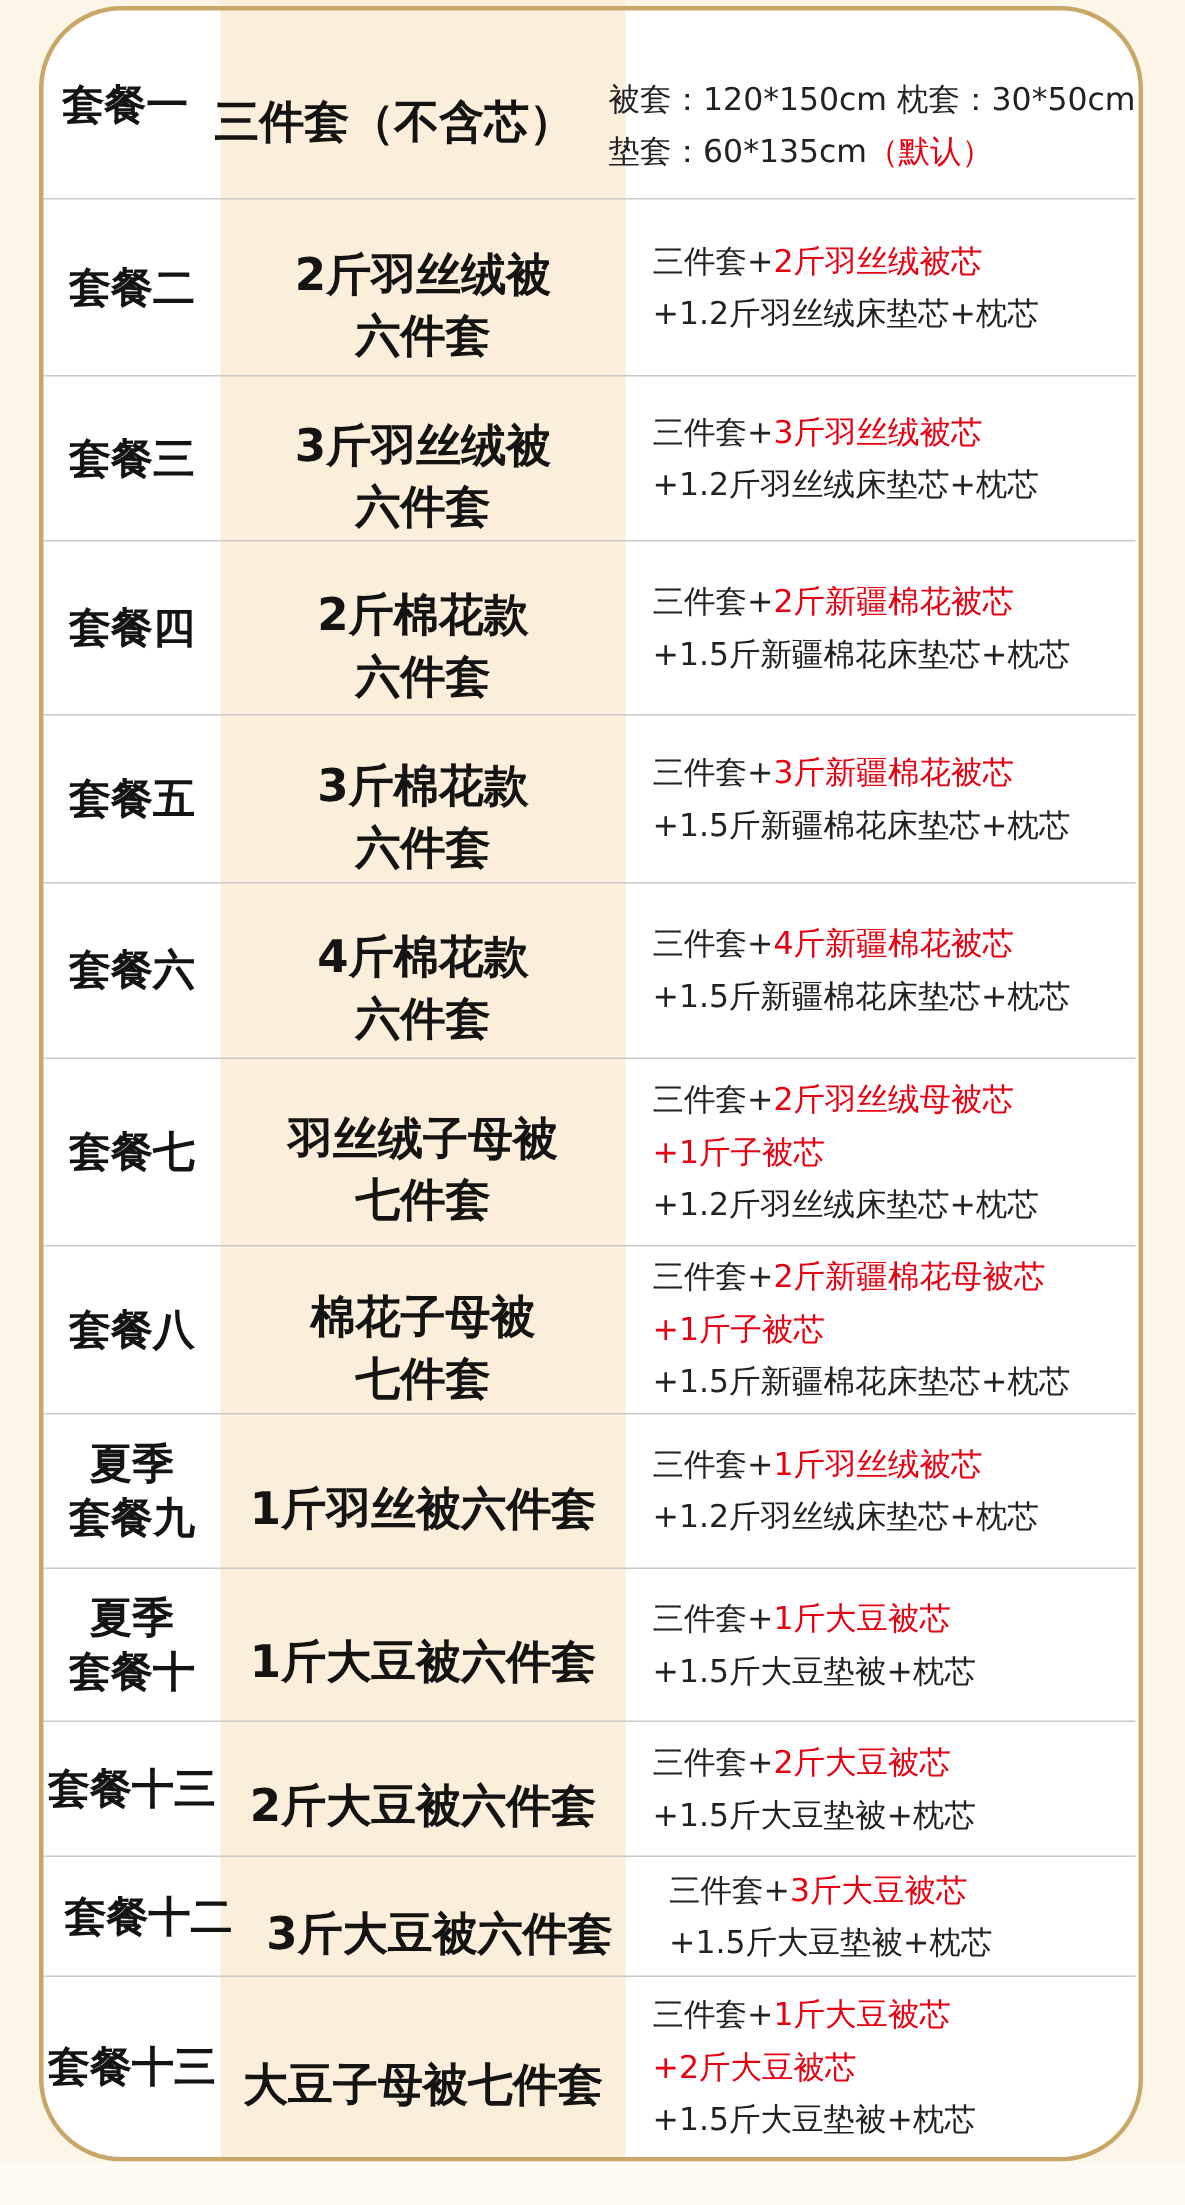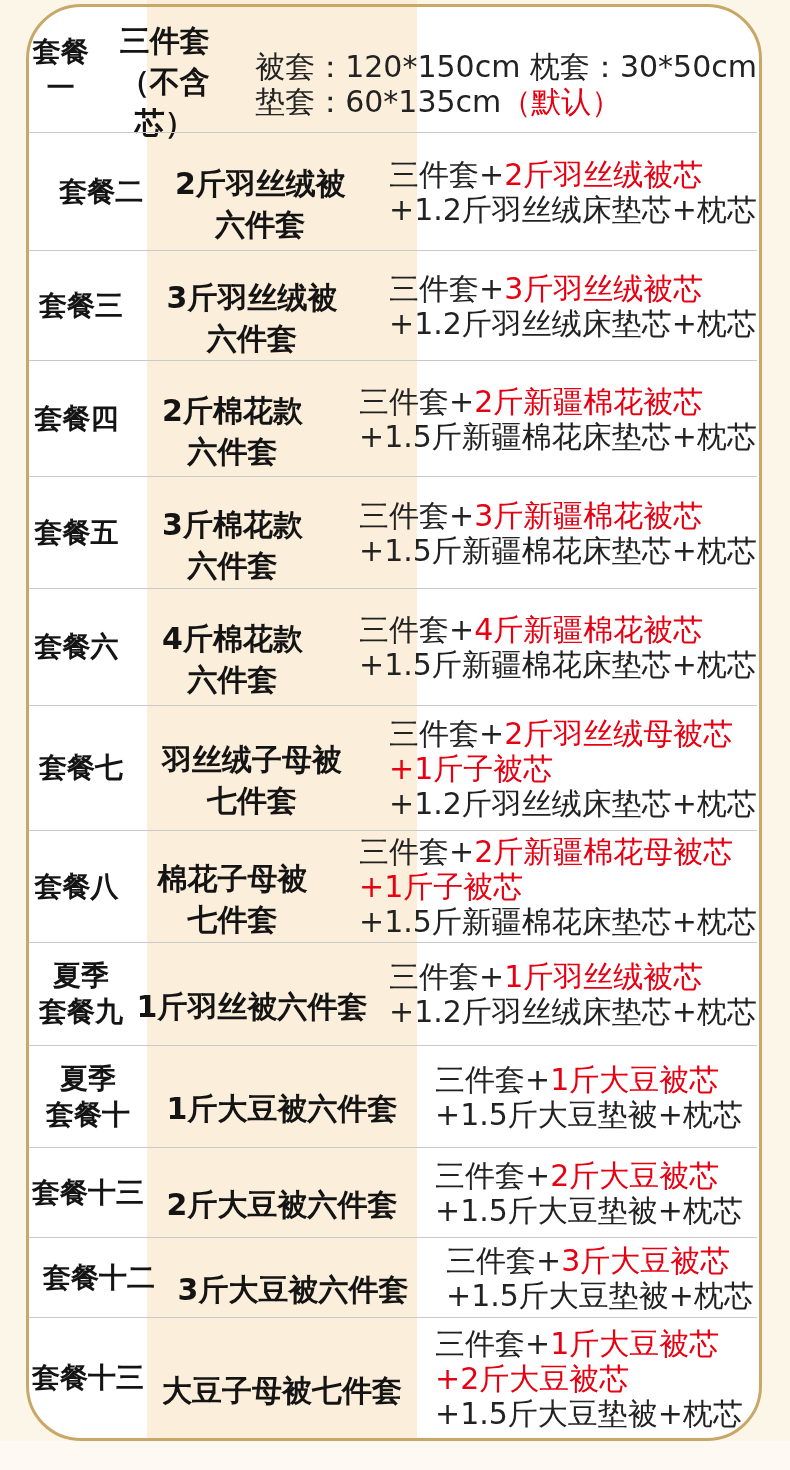--- a/index.html
+++ b/index.html
@@ -38,21 +38,21 @@
   .cell-label{
     width:118px;display:flex;flex-direction:column;justify-content:center;align-items:center;
     font-size:28px;font-weight:700;color:var(--ink);line-height:36px;text-align:center;
   }
   .cell-title{
     width:270px;display:flex;flex-direction:column;justify-content:center;align-items:center;
     font-size:30px;font-weight:700;color:var(--ink);line-height:41px;text-align:center;margin-top:24px;
   }
   .cell-detail{
     flex:1;display:flex;flex-direction:column;justify-content:center;
-    padding-left:18px;font-size:30px;color:var(--ink2);line-height:35px;
+    padding-left:18px;font-size:21px;color:var(--ink2);line-height:35px;
   }
   .row-first .cell-detail{justify-content:flex-start;padding-top:42px;}
   .detail-line{white-space:nowrap;}
   .detail-line .red{color:var(--red);font-weight:400;}
   .card-border{
     position:absolute;left:26px;top:4px;width:736px;height:1437px;
     box-sizing:border-box;border:3px solid var(--gold);border-radius:55px;
     pointer-events:none;
   }
   .bottom-strip{
@@ -71,21 +71,21 @@
         <div class="lbl-line">套餐一</div>
       </div>
     <div class="cell cell-title">
         <div class="title-line">三件套（不含芯）</div>
       </div>
     <div class="cell cell-detail">
         <div class="detail-line"><span>被套：120*150cm 枕套：30*50cm</span></div>
         <div class="detail-line"><span>垫套：60*135cm</span><span class="red">（默认）</span></div>
       </div>
   </div>
-    <div class="row" style="height: 118px; padding-left: 24px;">
+    <div class="row" style="height: 118px;">
     <div class="cell cell-label">
         <div class="lbl-line">套餐二</div>
       </div>
     <div class="cell cell-title">
         <div class="title-line">2斤羽丝绒被</div>
         <div class="title-line">六件套</div>
       </div>
     <div class="cell cell-detail">
         <div class="detail-line"><span>三件套+</span><span class="red">2斤羽丝绒被芯</span></div>
         <div class="detail-line"><span>+1.2斤羽丝绒床垫芯+枕芯</span></div>

